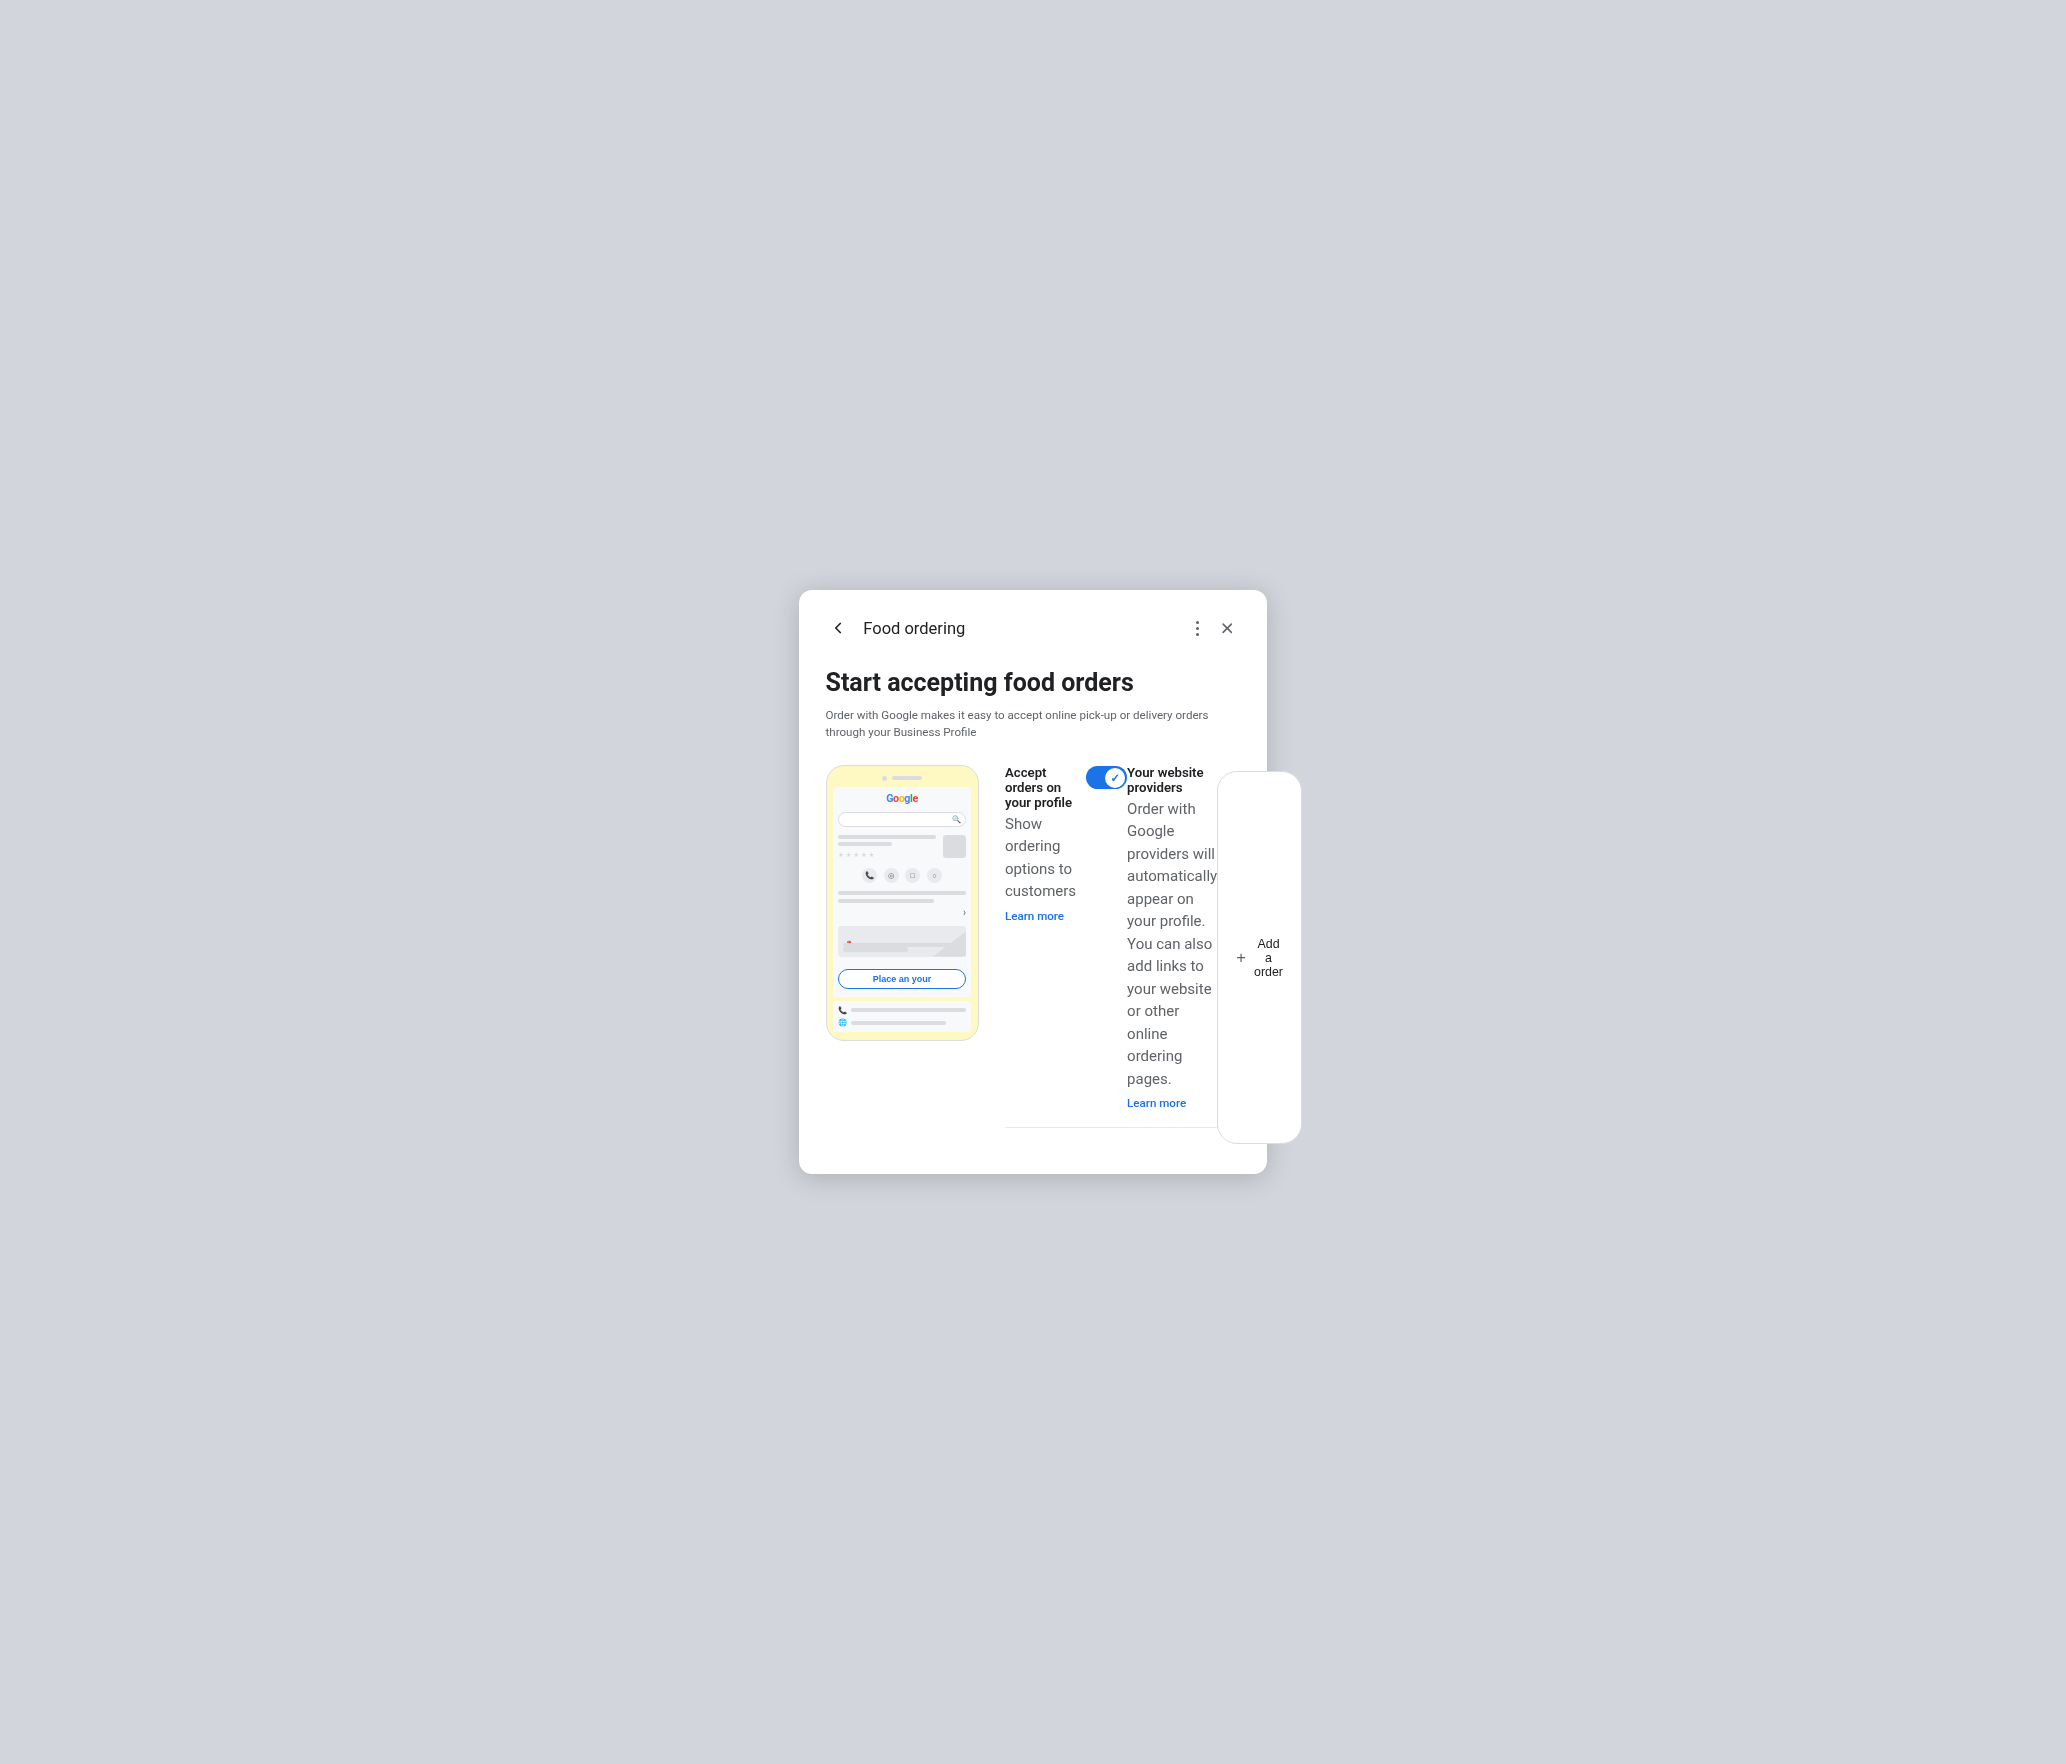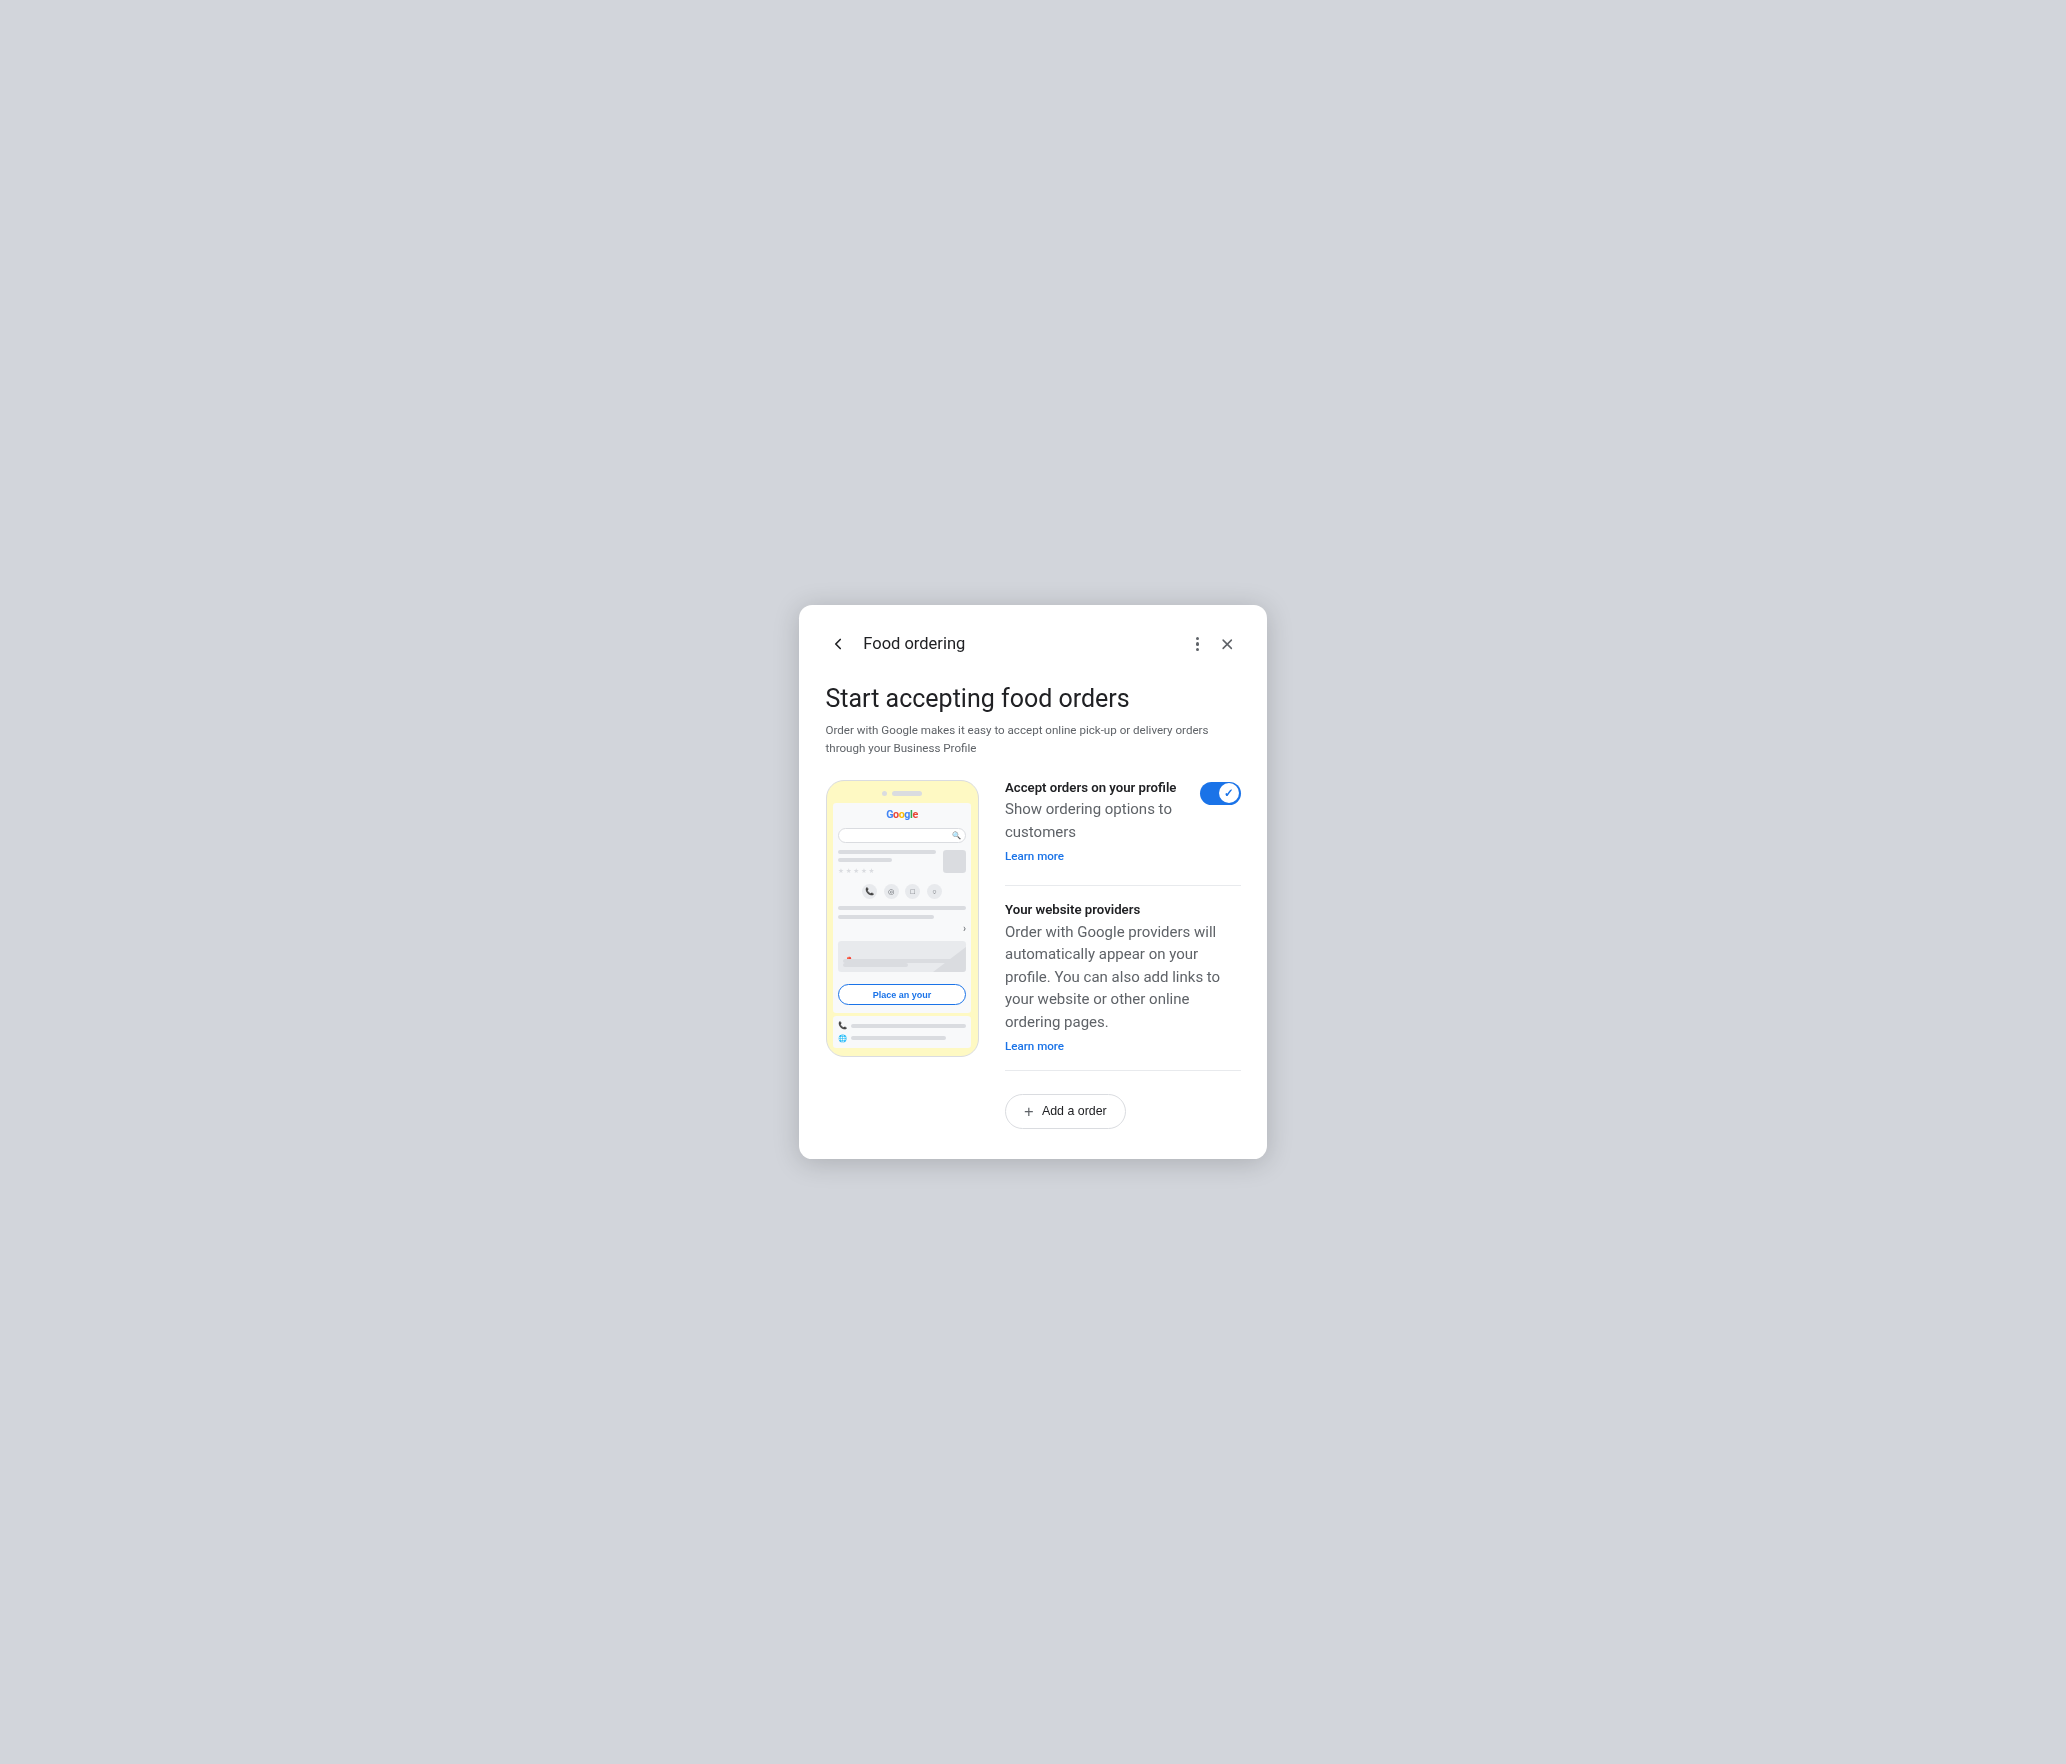--- a/index.html
+++ b/index.html
@@ -84,21 +84,21 @@
       justify-content: center;
       color: #5f6368;
       border-radius: 50%;
       font-size: 16.5px;
       line-height: 1;
     }
 
     
     .hero-title {
       font-size: 25px;
-      font-weight: 400;
+      font-weight: 700;
       color: #202124;
       margin-bottom: 8.3px;
       line-height: 1.25;
     }
 
     .hero-subtitle {
       font-size: 11.6px;
       color: #5f6368;
       line-height: 1.5;
       max-width: 413px;
@@ -292,21 +292,21 @@
       display: flex;
       flex-direction: column;
       gap: 3.3px;
       margin-top: 3.3px;
     }
 
     
     .right-panel {
       flex: 1;
       display: flex;
-      flex-direction: column;
+      flex-direction: row;
     }
 
     .section {
       padding-bottom: 16.5px;
       margin-bottom: 16.5px;
     }
 
     .section:not(:last-child) {
       border-bottom: 0.8px solid #e8eaed;
     }

